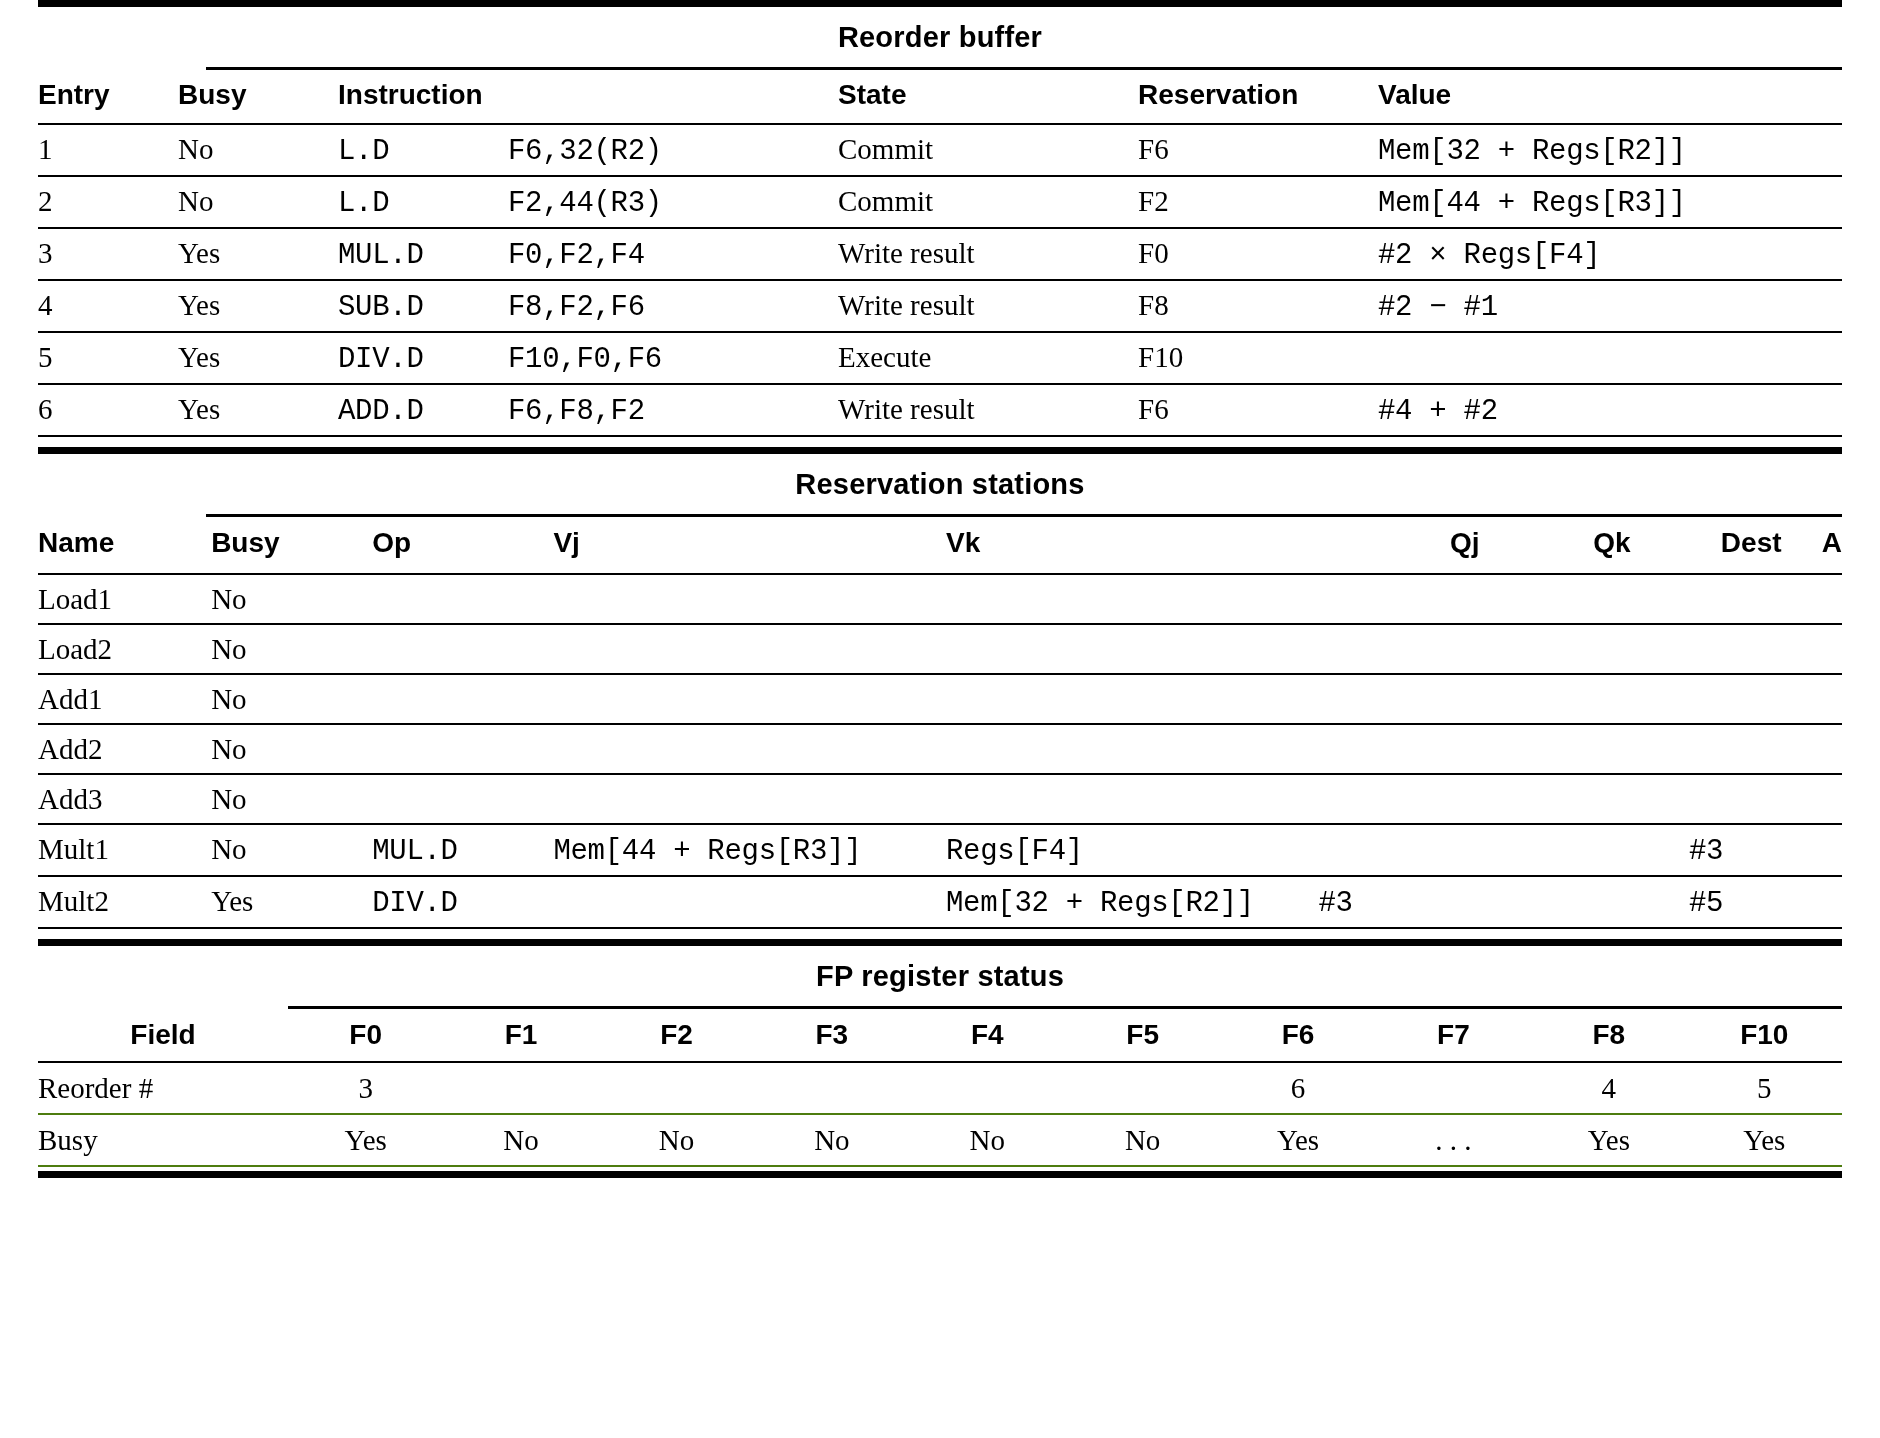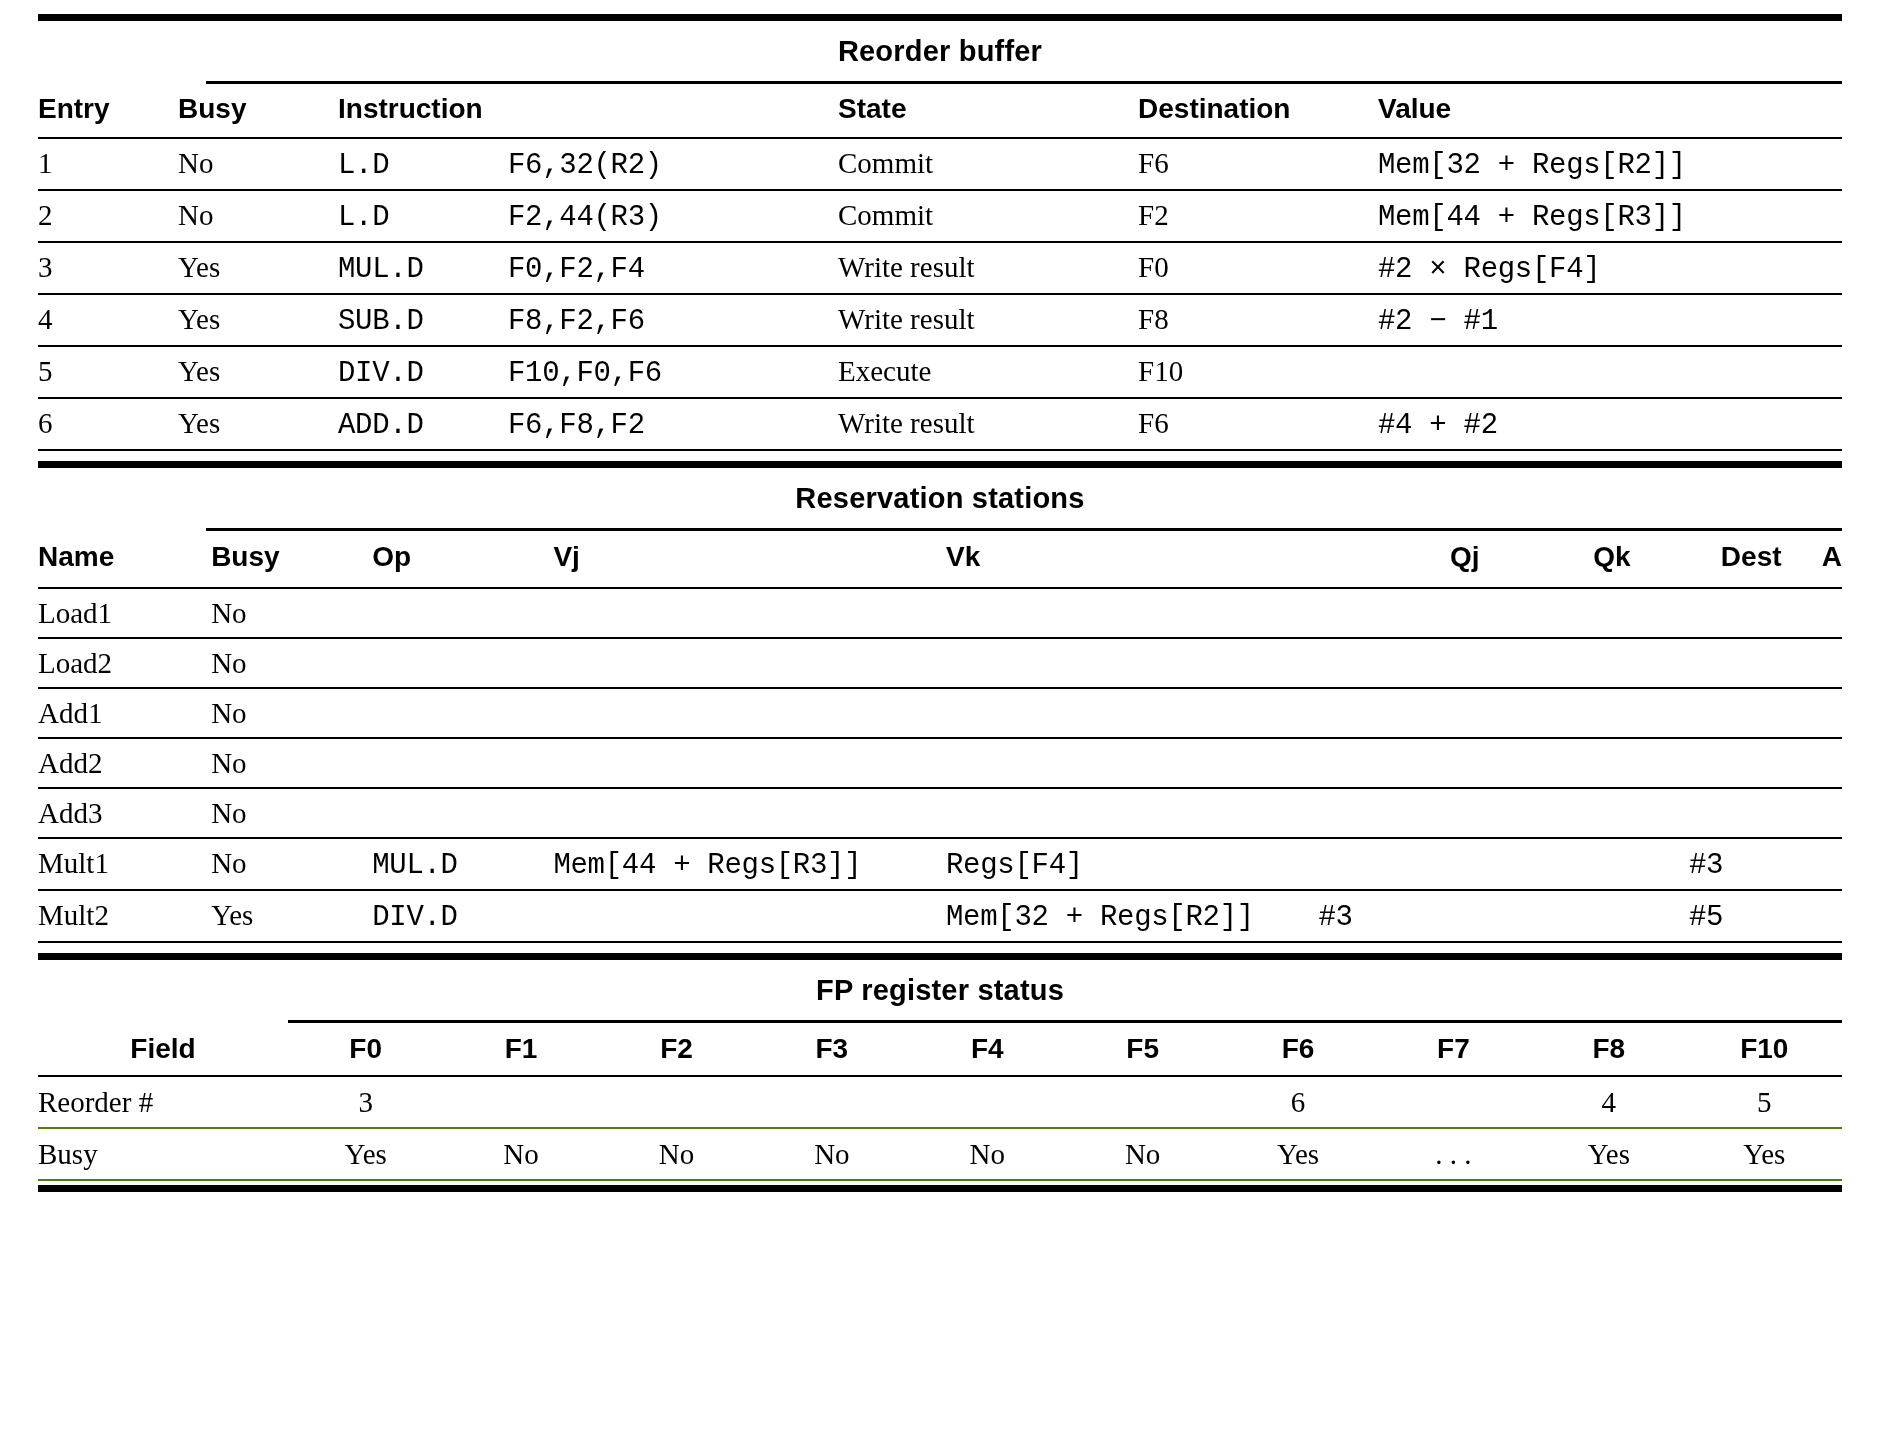--- a/index.html
+++ b/index.html
@@ -12,21 +12,21 @@
     height: 1438px;
     font-family: "Liberation Serif", serif;
     color: #000000;
     -webkit-font-smoothing: antialiased;
   }
   .page {
     position: relative;
     width: 1880px;
     height: 1438px;
     box-sizing: border-box;
-    padding: 14px 38px;
+    padding: 0 38px;
   }
 
   
   .rule-thick {
     height: 7px;
     background: #000;
     margin: 0;
   }
 
   
@@ -167,21 +167,21 @@
       <col class="c-state">
         <col class="c-dest">
         <col class="c-value">
     </colgroup>
     <tbody>
       <tr class="hdr">
         <td>Entry</td>
         <td>Busy</td>
         <td colspan="2">Instruction</td>
         <td>State</td>
-        <td>Destination</td>
+        <td>Reservation</td>
         <td>Value</td>
       </tr>
 
       <tr class="row first">
         <td>1</td>
         <td>No</td>
         <td class="mono">L.D</td>
         <td class="mono">F6,32(R2)</td>
         <td>Commit</td>
         <td>F6</td>

